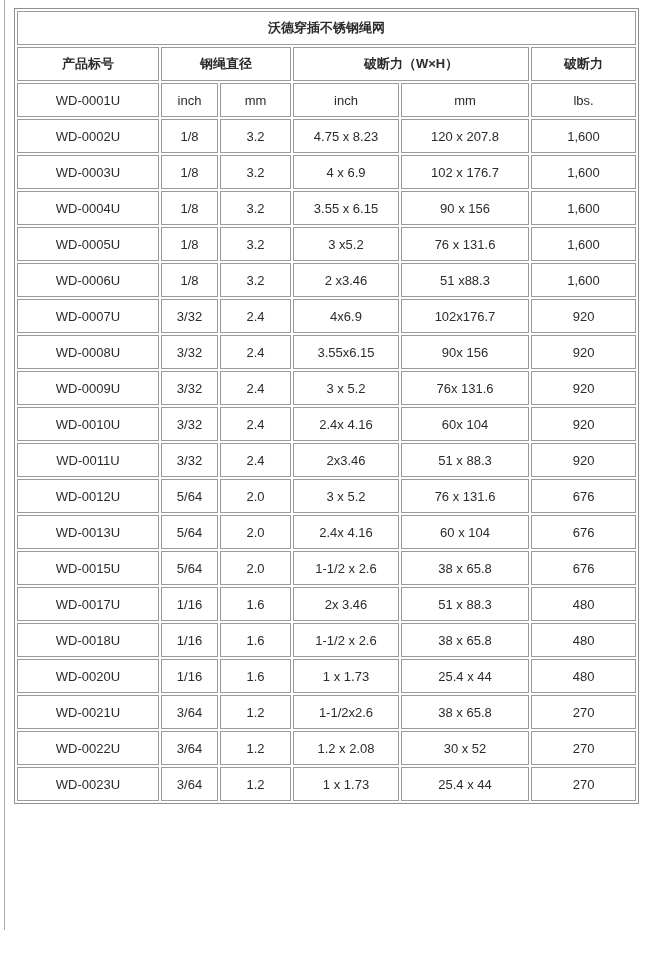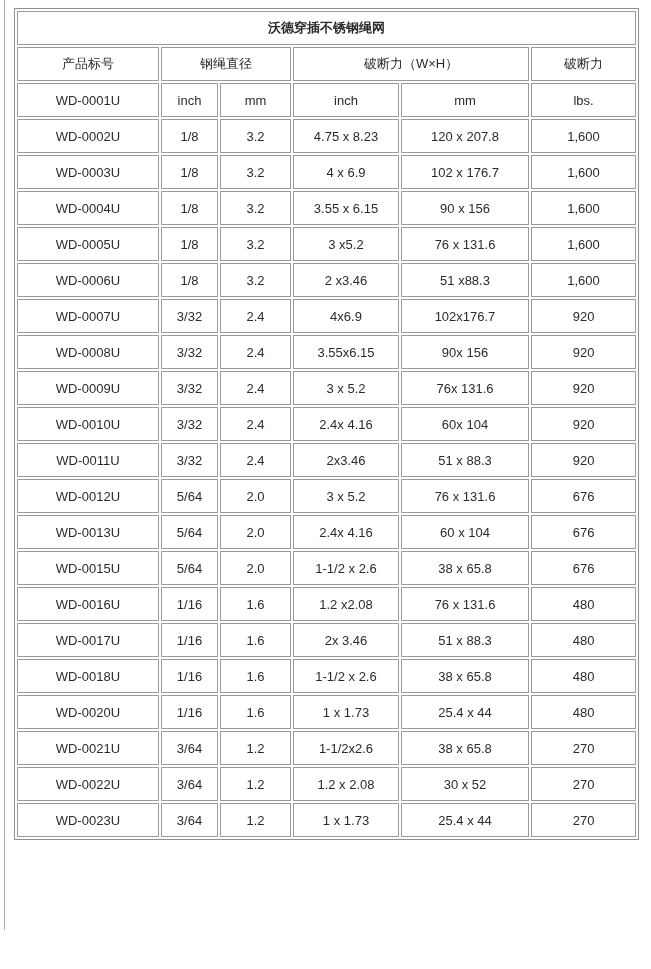--- a/index.html
+++ b/index.html
@@ -43,21 +43,21 @@
     white-space: nowrap;
   }
   td.title-cell {
     height: 26px;
     font-weight: bold;
     font-size: 13px;
     color: #111111;
   }
   td.head-cell {
     height: 30px;
-    font-weight: normal;
+    font-weight: bold;
     font-size: 13px;
     color: #111111;
   }
 </style>
 </head>
 <body>
 
 <div class="page">
   <div class="frame-edge"></div>
 
@@ -187,28 +187,20 @@
         </tr>
         <tr>
           <td>WD-0015U</td>
           <td>5/64</td>
           <td>2.0</td>
           <td>1-1/2 x 2.6</td>
           <td>38 x 65.8</td>
           <td>676</td>
         </tr>
         <tr>
-          <td>WD-0016U</td>
-          <td>1/16</td>
-          <td>1.6</td>
-          <td>1.2 x2.08</td>
-          <td>76 x 131.6</td>
-          <td>480</td>
-        </tr>
-        <tr>
           <td>WD-0017U</td>
           <td>1/16</td>
           <td>1.6</td>
           <td>2x 3.46</td>
           <td>51 x 88.3</td>
           <td>480</td>
         </tr>
         <tr>
           <td>WD-0018U</td>
           <td>1/16</td>

